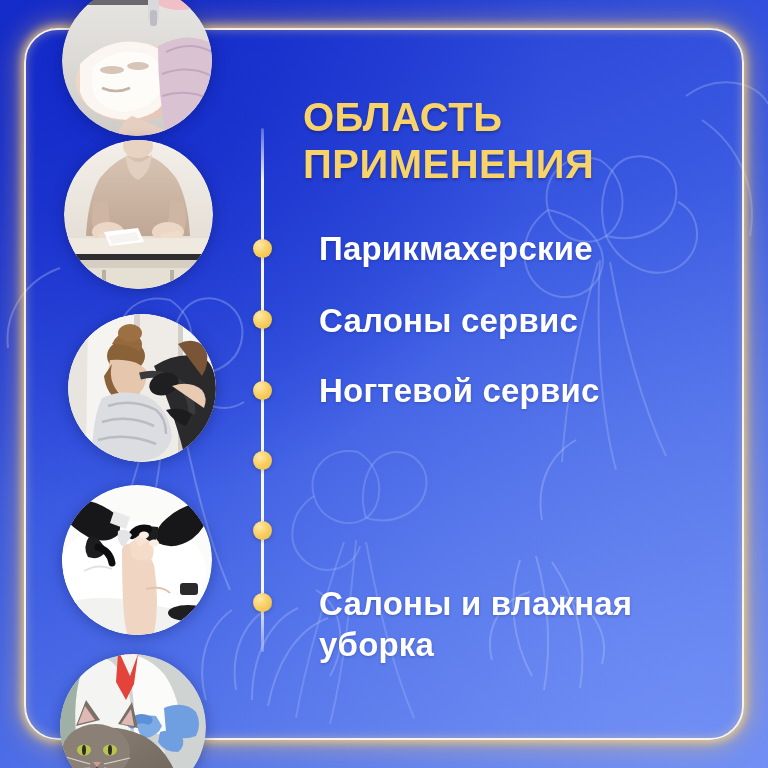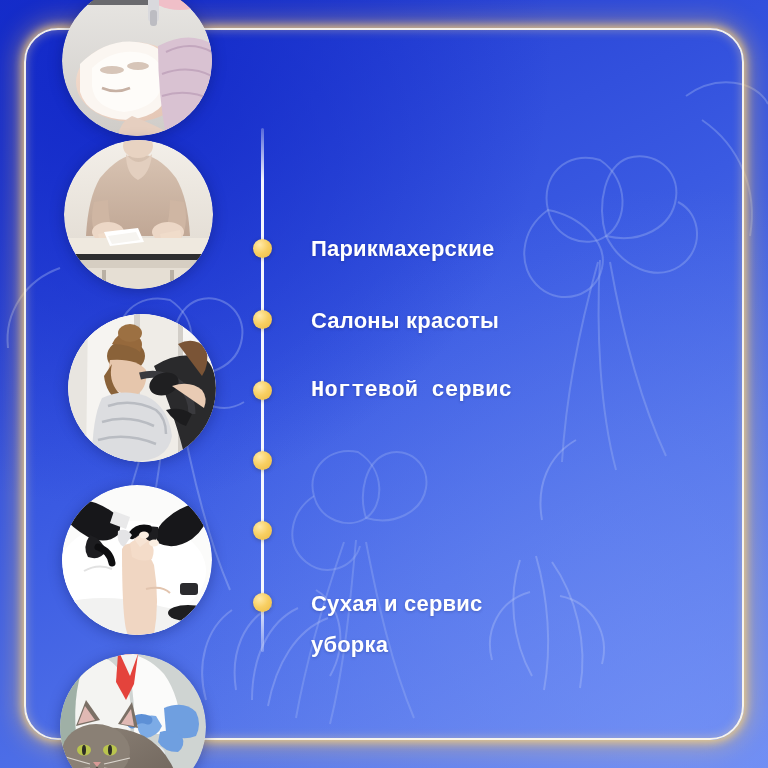--- a/index.html
+++ b/index.html
@@ -51,22 +51,22 @@
   .content{position:absolute;left:303px;top:0;width:455px;height:768px;}
   .title{
     position:absolute;left:0;top:94px;width:420px;
     font-size:40px;line-height:47px;font-weight:bold;
     letter-spacing:0.5px;
     color:#f7d36a;
     text-shadow:0 2px 3px rgba(20,20,60,0.35);
   }
   .title .ln{display:block;}
   .item{
-    position:absolute;left:8px;
-    font-size:22px;line-height:41px;font-weight:bold;
+    position:absolute;left:16px;
+    font-size:33px;line-height:41px;font-weight:bold;
     color:#ffffff;
     letter-spacing:0.2px;
     text-shadow:0 1px 3px rgba(20,30,90,0.30);
     white-space:pre-line;
   }
 </style>
 </head>
 <body>
 
 <div id="poster">
@@ -322,21 +322,25 @@
   <div class="timeline"></div>
 
   <div class="dot" style="top:239px;"></div>
   <div class="dot" style="top:310px;"></div>
   <div class="dot" style="top:381px;"></div>
   <div class="dot" style="top:451px;"></div>
   <div class="dot" style="top:521px;"></div>
   <div class="dot" style="top:593px;"></div>
 
   <div class="content">
+    <div class="title">
+      <span class="ln">ОБЛАСТЬ</span>
+      <span class="ln">ПРИМЕНЕНИЯ</span>
+    </div>
 
     <div class="item" style="top:228px;">Парикмахерские</div>
-    <div class="item" style="top:300px;">Салоны красоты</div>
-    <div class="item" style="top:370px;font-family:Liberation Mono, monospace;">Ногтевой сервис</div>
-    <div class="item" style="top:583px;">Сухая и сервис
+    <div class="item" style="top:300px;">Салоны сервис</div>
+    <div class="item" style="top:370px;">Ногтевой сервис</div>
+    <div class="item" style="top:583px;">Салоны и влажная
 уборка</div>
   </div>
 
 </div>
 
 </body></html>

